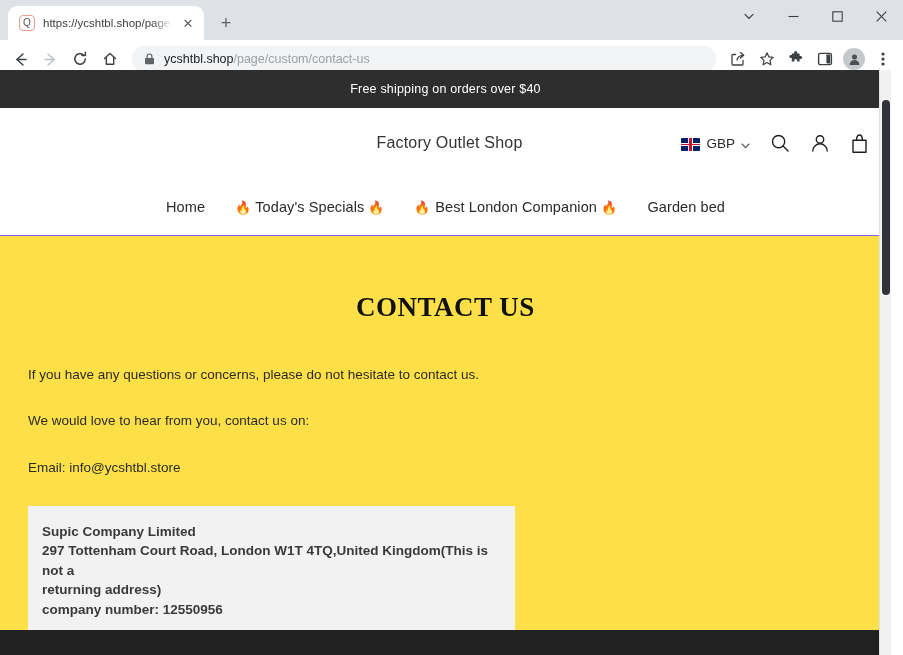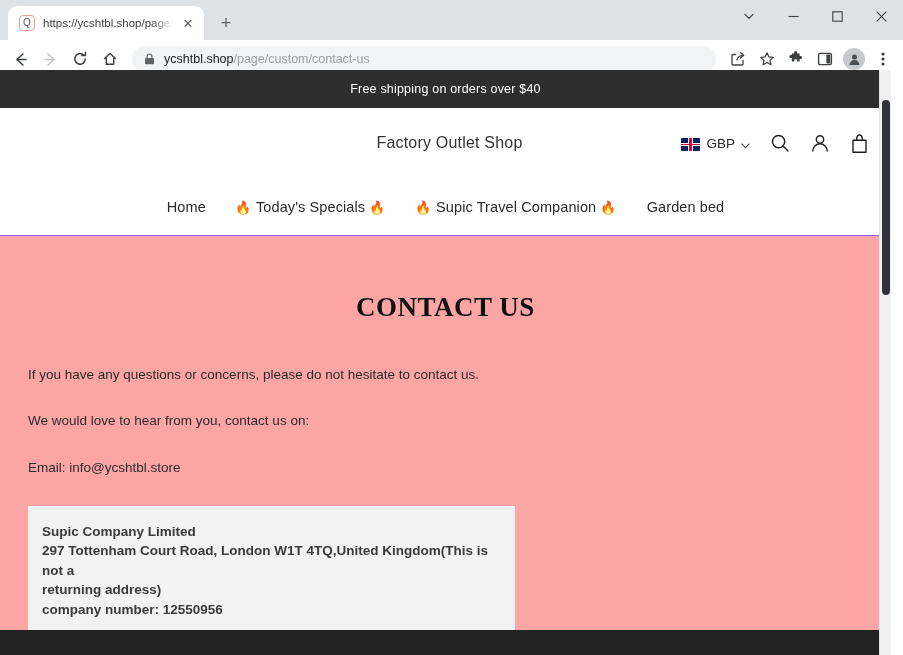--- a/index.html
+++ b/index.html
@@ -89,21 +89,21 @@
     align-items: center; justify-content: center;
   }
 
   
   .viewport {
     position: absolute; top: 70px; left: 0;
     width: 903px; height: 585px;
     background: #ffffff; overflow: hidden;
   }
   .page {
-    width: 891px; height: 585px; background: #fca5a5;
+    width: 891px; height: 585px; background: #fde047;
     position: relative;
   }
 
   
   .sbar {
     position: absolute; top: 0; right: 0;
     width: 12px; height: 585px; background: #f1f1f1;
     border-left: 1px solid #e3e3e3;
   }
   .sthumb {
@@ -347,21 +347,21 @@
       </div>
 
       <div class="shop-nav">
         <div class="nav-item">
           <span class="emj"></span><span>Home</span><span class="emj"></span>
         </div>
         <div class="nav-item">
           <span class="emj">🔥</span> <span>Today's Specials</span> <span class="emj">🔥</span>
         </div>
         <div class="nav-item">
-          <span class="emj">🔥</span> <span>Supic Travel Companion</span> <span class="emj">🔥</span>
+          <span class="emj">🔥</span> <span>Best London Companion</span> <span class="emj">🔥</span>
         </div>
         <div class="nav-item">
           <span class="emj"></span><span>Garden bed</span><span class="emj"></span>
         </div>
       </div>
 
       <div class="main">
         <div class="page-title">CONTACT US</div>
         <div class="para p1">If you have any questions or concerns, please do not hesitate to contact us.</div>
         <div class="para">We would love to hear from you, contact us on:</div>

